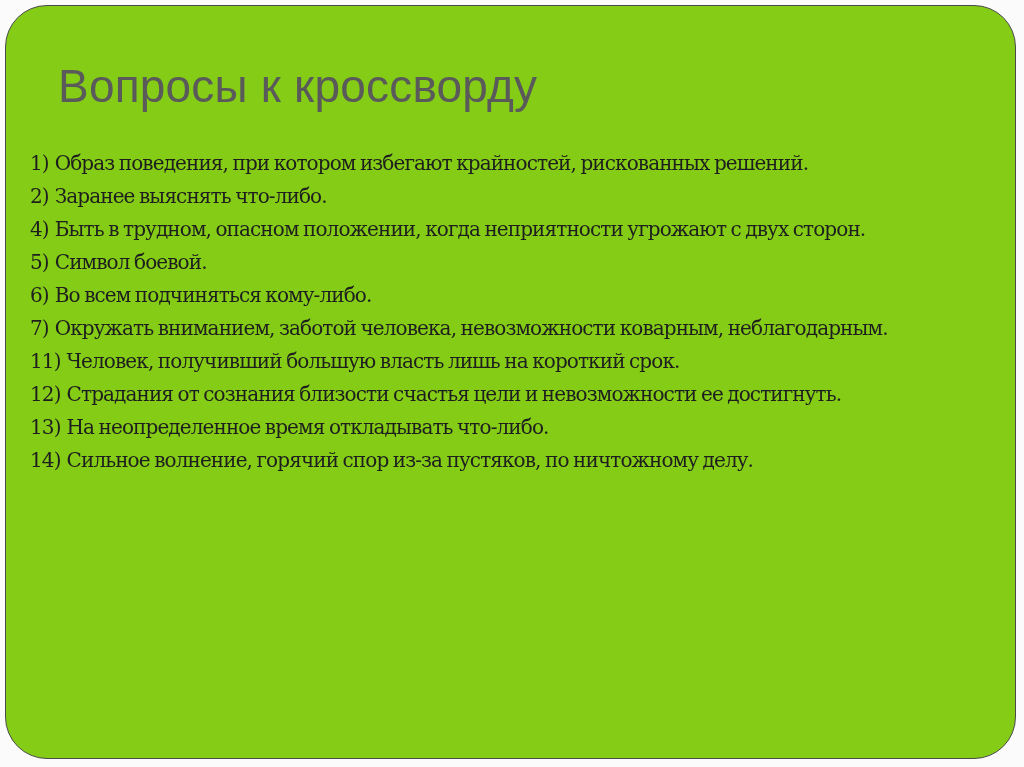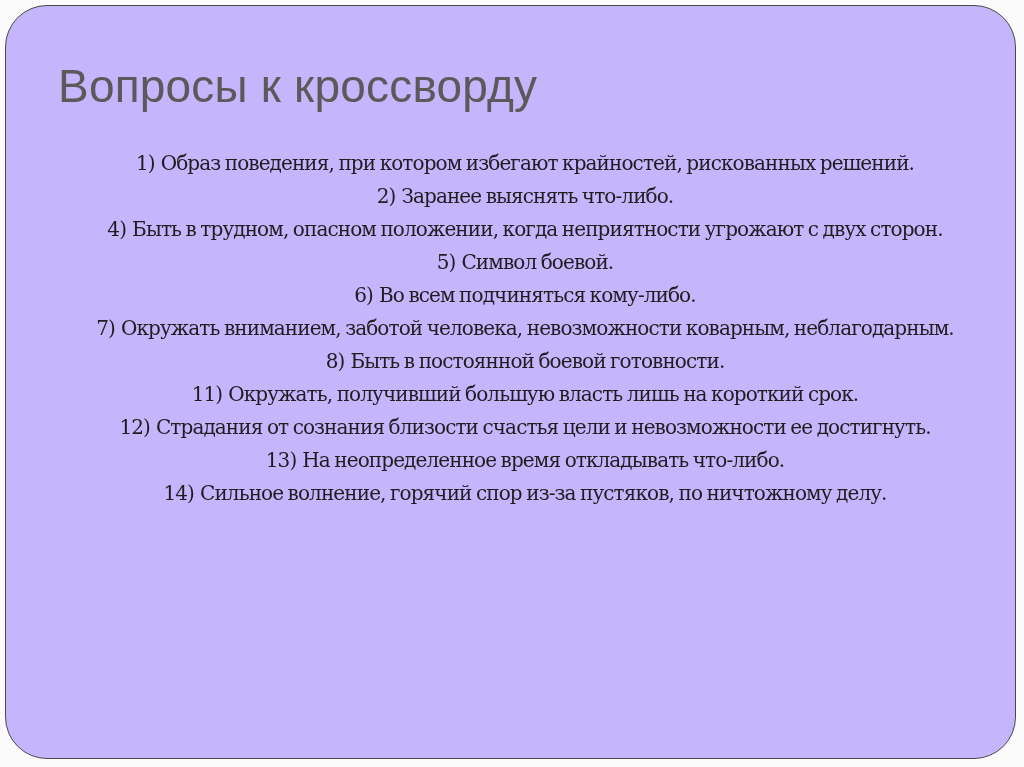--- a/index.html
+++ b/index.html
@@ -11,21 +11,21 @@
       overflow: hidden;
     }
     .slide {
       position: absolute;
       left: 5px;
       top: 5px;
       width: 1011px;
       height: 754px;
       border: 1.5px solid #4a4a4a;
       border-radius: 42px;
-      background: #c4b5fd;
+      background: #84cc16;
       box-sizing: border-box;
     }
     .title {
       position: absolute;
       left: 52px;
       top: 50px;
       margin: 0;
       font-family: "Liberation Sans", sans-serif;
       font-weight: normal;
       font-size: 46px;
@@ -45,38 +45,36 @@
       font-size: 20px;
       color: #1e1e1e;
       letter-spacing: -0.9px;
       word-spacing: -1px;
     }
     .questions li {
       margin: 0 0 8px 0;
       line-height: 25px;
       padding-left: 30px;
       text-indent: -30px;
-      text-align: center;
     }
     .questions li .num {
       margin-right: 6px;
     }
   </style>
 </head>
 <body>
 
 <div class="slide">
   <h1 class="title">Вопросы к кроссворду</h1>
 
   <ul class="questions">
     <li><span class="num">1)</span><span>Образ поведения, при котором избегают крайностей, рискованных решений.</span></li>
     <li><span class="num">2)</span><span>Заранее выяснять что-либо.</span></li>
     <li><span class="num">4)</span><span>Быть в трудном, опасном положении, когда неприятности угрожают с двух сторон.</span></li>
     <li><span class="num">5)</span><span>Символ боевой.</span></li>
     <li><span class="num">6)</span><span>Во всем подчиняться кому-либо.</span></li>
     <li><span class="num">7)</span><span>Окружать вниманием, заботой человека, невозможности коварным, неблагодарным.</span></li>
-    <li><span class="num">8)</span><span>Быть в постоянной боевой готовности.</span></li>
-    <li><span class="num">11)</span><span>Окружать, получивший большую власть лишь на короткий срок.</span></li>
+    <li><span class="num">11)</span><span>Человек, получивший большую власть лишь на короткий срок.</span></li>
     <li><span class="num">12)</span><span>Страдания от сознания близости счастья цели и невозможности ее достигнуть.</span></li>
     <li><span class="num">13)</span><span>На неопределенное время откладывать что-либо.</span></li>
     <li><span class="num">14)</span><span>Сильное волнение, горячий спор из-за пустяков, по ничтожному делу.</span></li>
   </ul>
 </div>
 
 </body></html>

